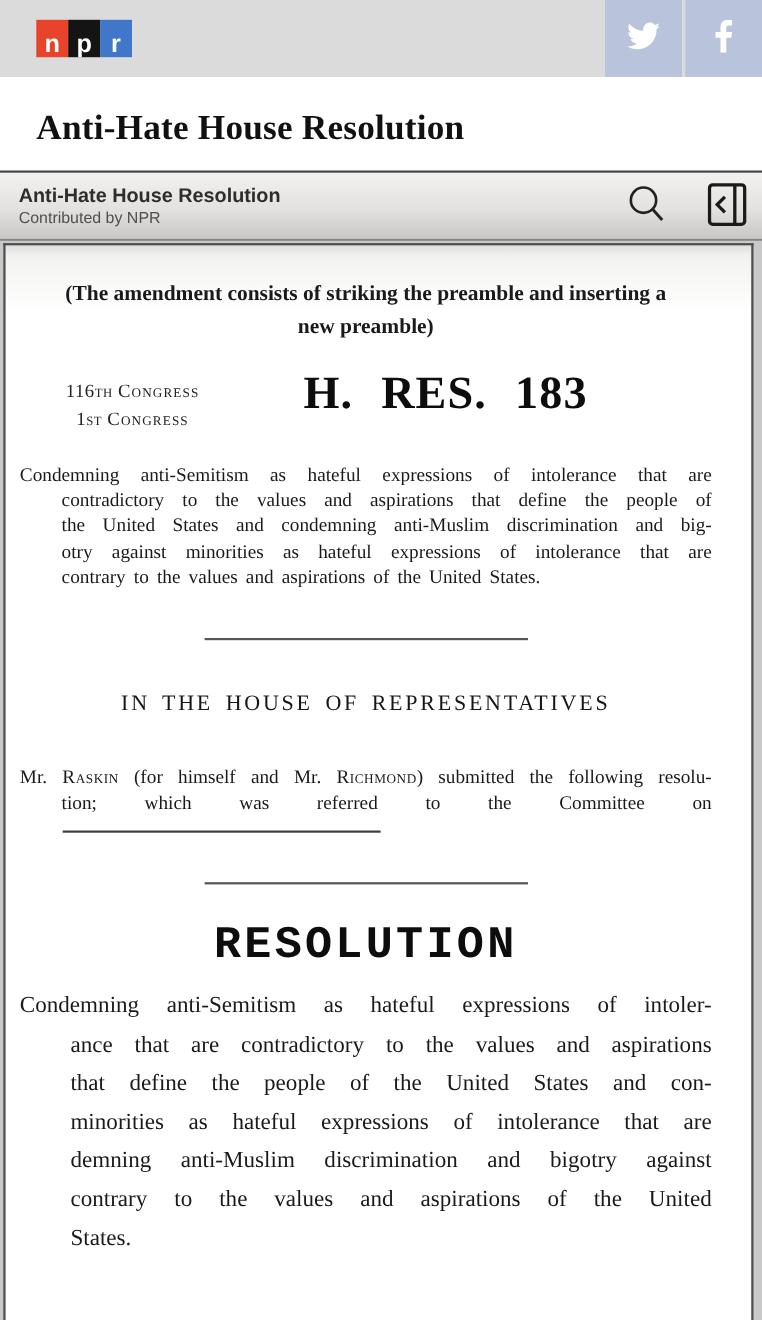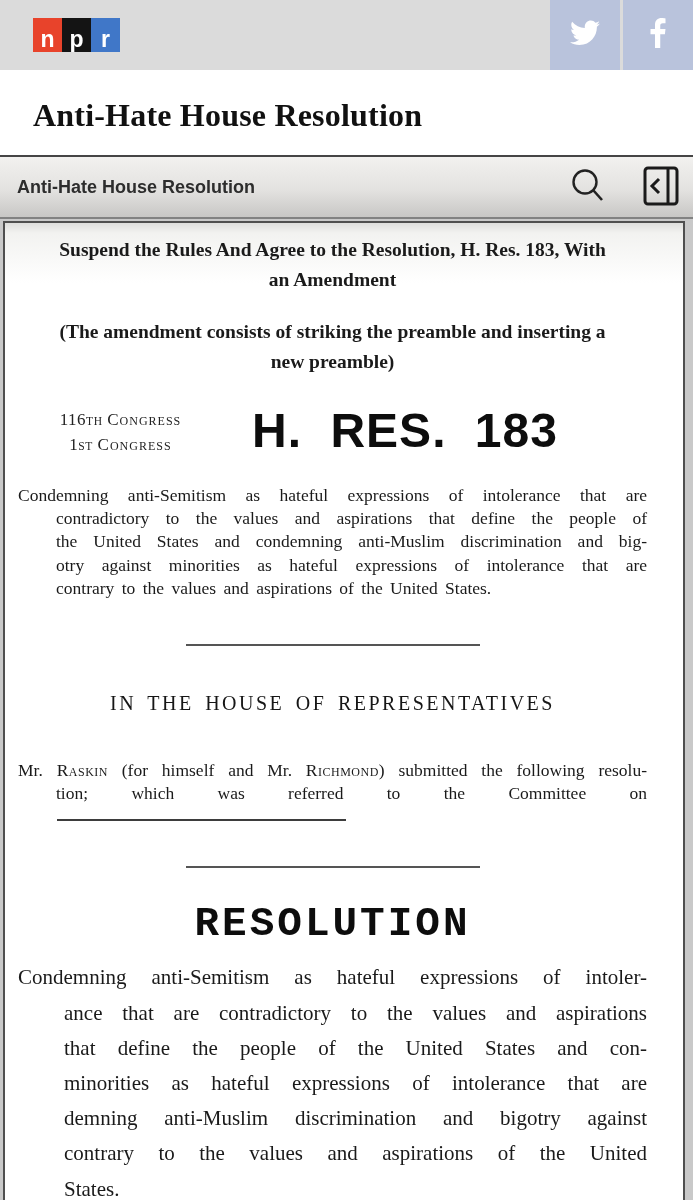--- a/index.html
+++ b/index.html
@@ -53,30 +53,30 @@
     width:100%; height:1100px;
     border:2px solid #4f4f4f; border-bottom:none;
     background:linear-gradient(180deg,#dededc 0px,#f2f2f0 10px,#ffffff 60px);
     font-family:"Liberation Serif", serif; color:#1a1a1a;
     padding:8px 36px 0 13px;
   }
 
   .h-suspend { font-size:19.5px; font-weight:bold; text-align:center; line-height:30px; margin-top:4px; }
   .h-note    { font-size:19.5px; font-weight:bold; text-align:center; line-height:30px; margin-top:22px; }
 
-  .bill-row { display:flex; align-items:flex-end; margin-top:22px; }
+  .bill-row { display:flex; align-items:flex-start; margin-top:22px; }
   .congress-block {
     width:205px; text-align:center; font-size:17px; line-height:23px;
     padding-top:9px; letter-spacing:0.5px; color:#222;
   }
   .congress-block .ord { font-size:0.68em; text-transform:uppercase; letter-spacing:0.5px; }
   .congress-block .word { font-variant:small-caps; letter-spacing:1px; }
   .bill-number {
-    flex:1; text-align:center; font-family:Liberation Sans, sans-serif;
-    font-size:48px; font-weight:bold; letter-spacing:1px; word-spacing:14px;
+    flex:1; text-align:center; font-family:Liberation Serif, serif;
+    font-size:42px; font-weight:bold; letter-spacing:1px; word-spacing:14px;
     color:#0d0d0d; line-height:1.1; padding-right:60px;
   }
 
   .para-sm { font-size:17.5px; line-height:23.2px; margin-top:26px; }
   .para-sm .line { text-align:justify; text-align-last:justify; word-spacing:2px; }
   .para-sm .line.cont { margin-left:38px; }
   .para-sm .line.last { text-align-last:left; word-spacing:3px; }
 
   .center-rule { width:294px; height:2px; background:#555; margin:0 auto; }
   .rule-1 { margin-top:44px; }
@@ -128,20 +128,21 @@
       </span>
     </div>
   </div>
 </div>
 
 <h1 class="article-title">Anti-Hate House Resolution</h1>
 
 <div class="toolbar">
   <div>
     <div class="tb-title">Anti-Hate House Resolution</div>
+    <div class="tb-sub">Contributed by NPR</div>
   </div>
   <div class="tb-icons">
     <button class="icon-btn">
       <span>
         <svg width="36" height="38" viewBox="0 0 36 38">
           <circle cx="16" cy="15" r="11.5" fill="none" stroke="#222" stroke-width="2.4"></circle>
           <line x1="24.5" y1="23.5" x2="33" y2="33" stroke="#222" stroke-width="2.6"></line>
         </svg>
       </span>
     </button>
@@ -153,24 +154,20 @@
           <polyline points="16,13 9,20 16,27" fill="none" stroke="#1a1a1a" stroke-width="3"></polyline>
         </svg>
       </span>
     </button>
   </div>
 </div>
 
 <div class="viewer">
   <div class="doc-page">
 
-    <div class="h-suspend">
-      <div>Suspend the Rules And Agree to the Resolution, H. Res. 183, With</div>
-      <div>an Amendment</div>
-    </div>
 
     <div class="h-note">
       <div>(The amendment consists of striking the preamble and inserting a</div>
       <div>new preamble)</div>
     </div>
 
     <div class="bill-row">
       <div class="congress-block">
         <div><span>116</span><span class="ord">TH</span> <span class="word">Congress</span></div>
         <div><span>1</span><span class="ord">ST</span> <span class="word">Congress</span></div>

